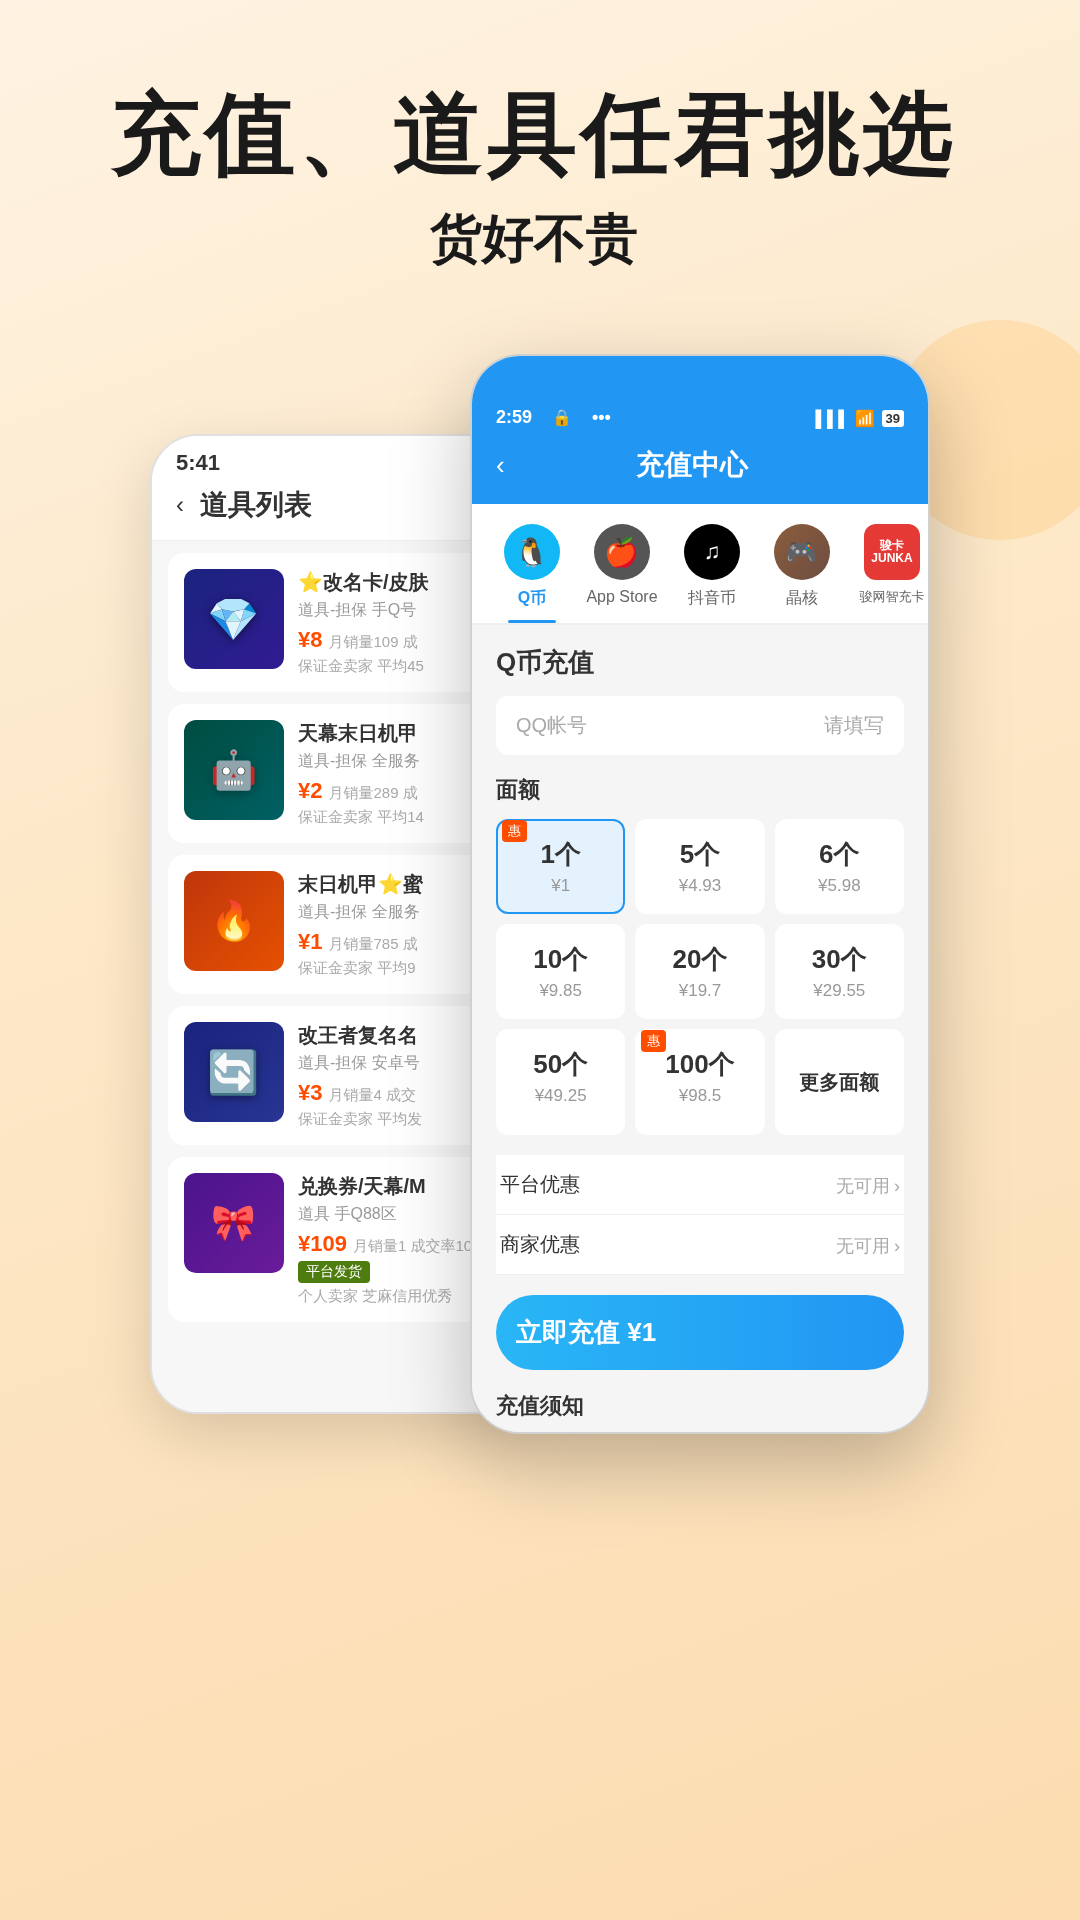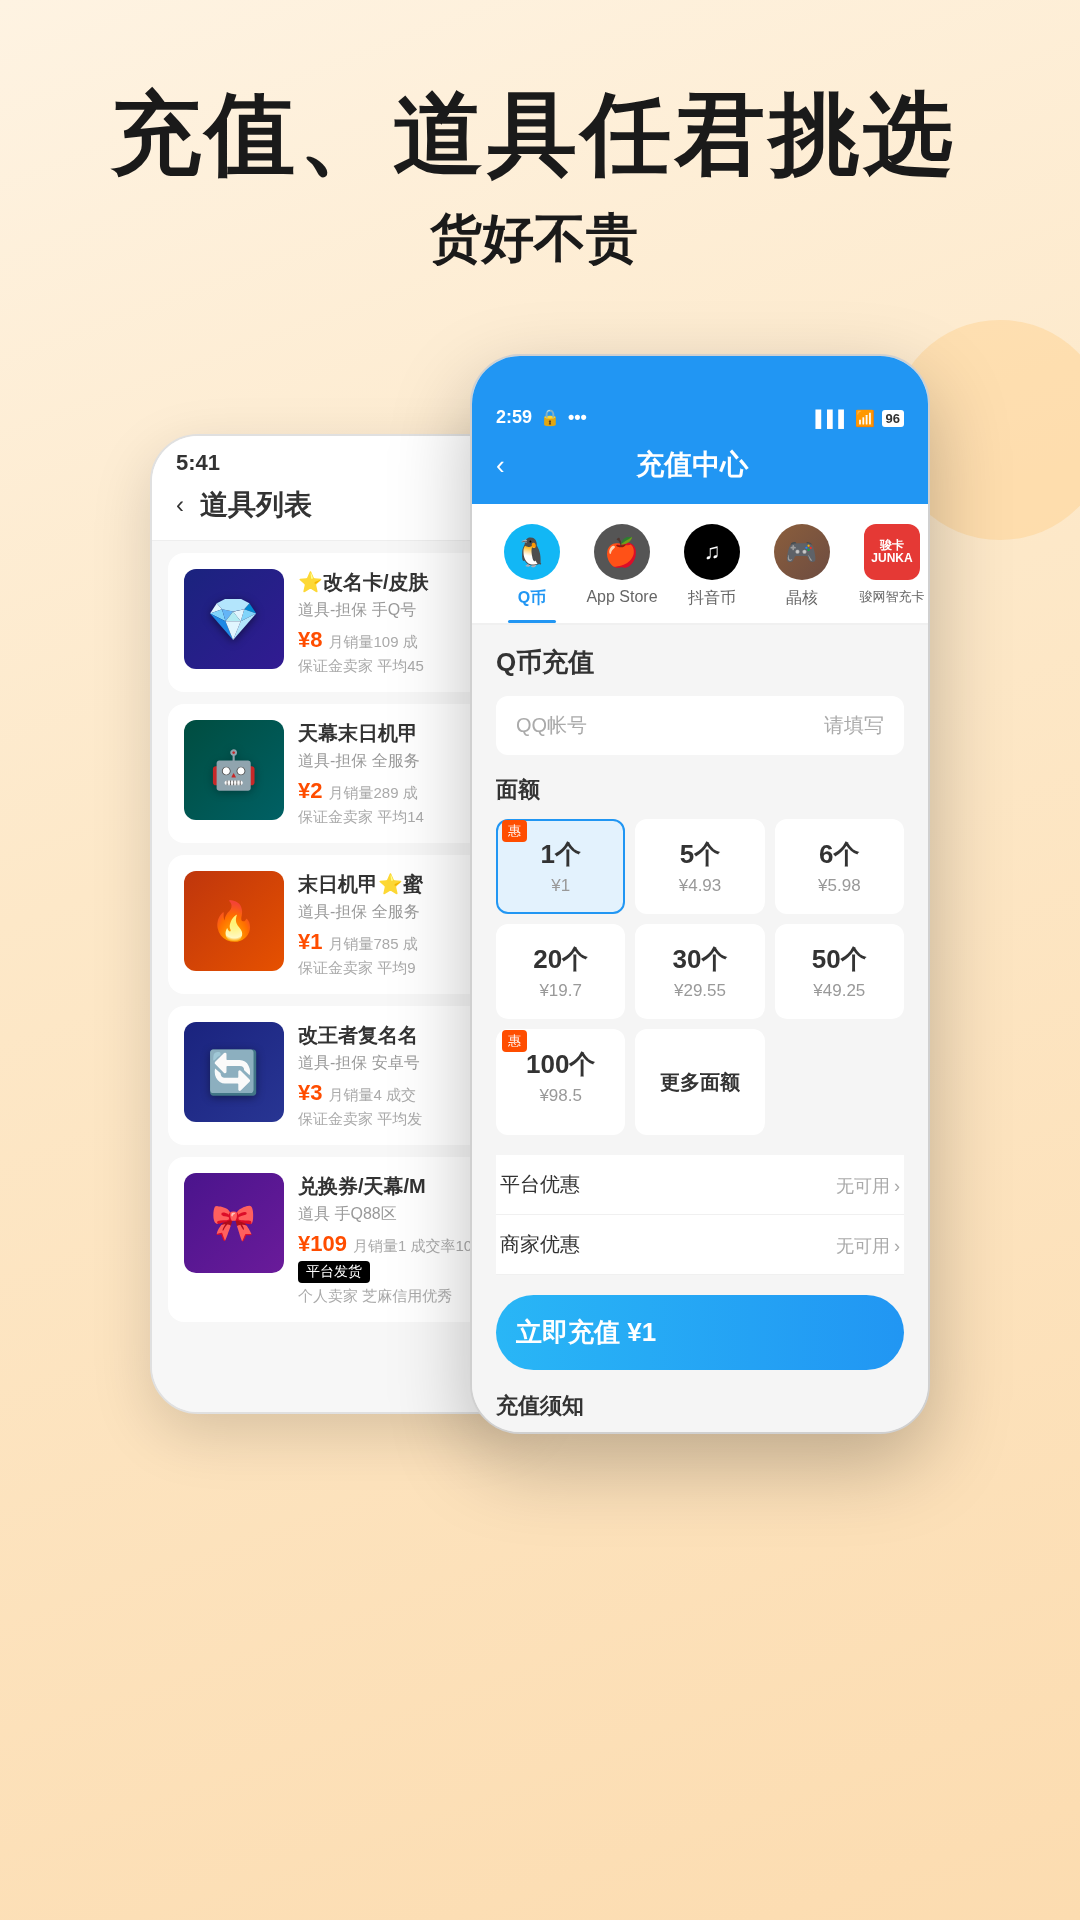--- a/index.html
+++ b/index.html
@@ -166,21 +166,21 @@
       font-size: 15px;
       color: #aaa;
       margin-top: 4px;
       white-space: nowrap;
       overflow: hidden;
       text-overflow: ellipsis;
       max-width: 200px;
     }
     .platform-tag {
       display: inline-block;
-      background: #000000;
+      background: #4d7c0f;
       color: white;
       font-size: 14px;
       padding: 2px 8px;
       border-radius: 4px;
       margin-top: 4px;
     }
 
     
     .phone-right {
       width: 460px;
@@ -201,21 +201,21 @@
       align-items: flex-end;
       justify-content: space-between;
       padding: 0 24px 8px 24px;
     }
     .phone-right-time {
       color: white;
       font-size: 18px;
       font-weight: 600;
       display: flex;
       align-items: center;
-      gap: 8px;
+      gap: 20px;
     }
     .phone-right-icons {
       display: flex;
       align-items: center;
       gap: 6px;
       color: white;
       font-size: 16px;
     }
     .battery-badge {
       background: white;
@@ -529,21 +529,21 @@
 
     <div class="phone-right-notch">
       <div class="phone-right-time">
         <span>2:59</span>
         <span style="font-size:16px;">🔒</span>
         <span>•••</span>
       </div>
       <div class="phone-right-icons">
         <span>▌▌▌</span>
         <span>📶</span>
-        <span class="battery-badge">96</span>
+        <span class="battery-badge">39</span>
       </div>
     </div>
 
     <div class="phone-right-header">
       <span class="back-arrow-white">‹</span>
       <span class="phone-right-title">充值中心</span>
     </div>
 
     <div class="tabs-row">
 
@@ -602,20 +602,24 @@
         </div>
         <div class="denom-cell">
           <div class="denom-amount">5个</div>
           <div class="denom-price">¥4.93</div>
         </div>
         <div class="denom-cell">
           <div class="denom-amount">6个</div>
           <div class="denom-price">¥5.98</div>
         </div>
 
+        <div class="denom-cell">
+          <div class="denom-amount">10个</div>
+          <div class="denom-price">¥9.85</div>
+        </div>
         <div class="denom-cell">
           <div class="denom-amount">20个</div>
           <div class="denom-price">¥19.7</div>
         </div>
         <div class="denom-cell">
           <div class="denom-amount">30个</div>
           <div class="denom-price">¥29.55</div>
         </div>
 
         <div class="denom-cell">

